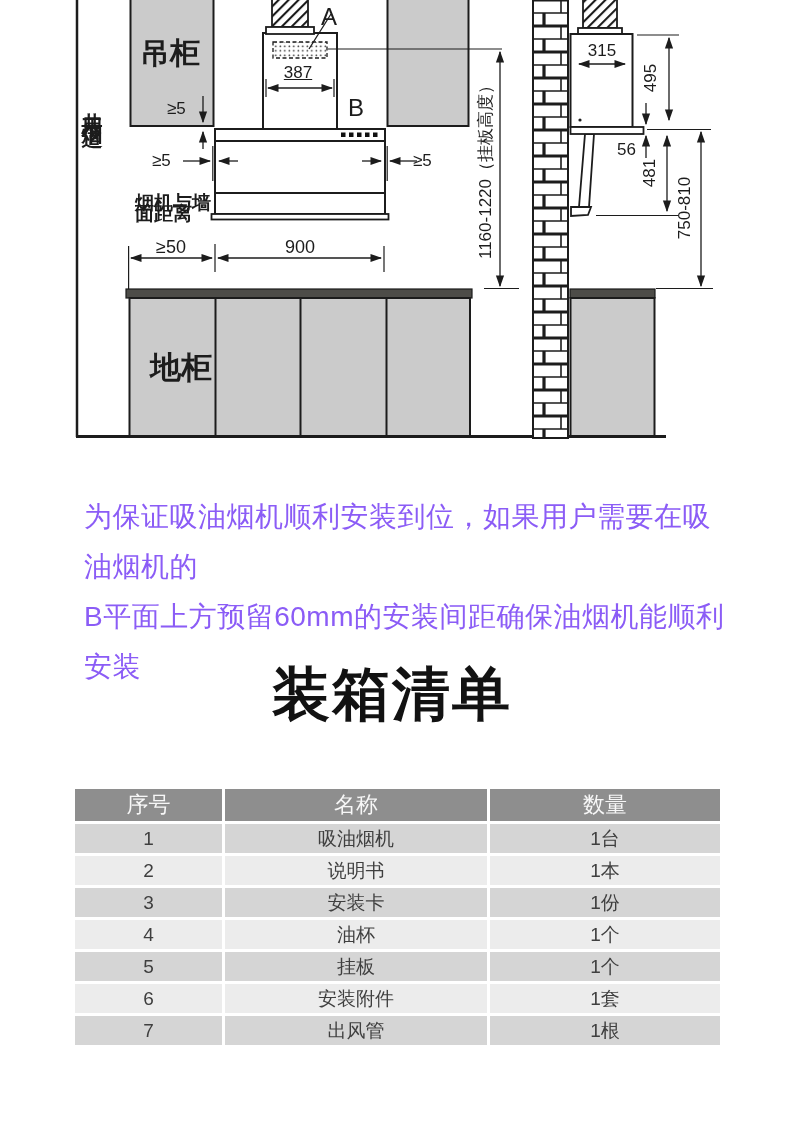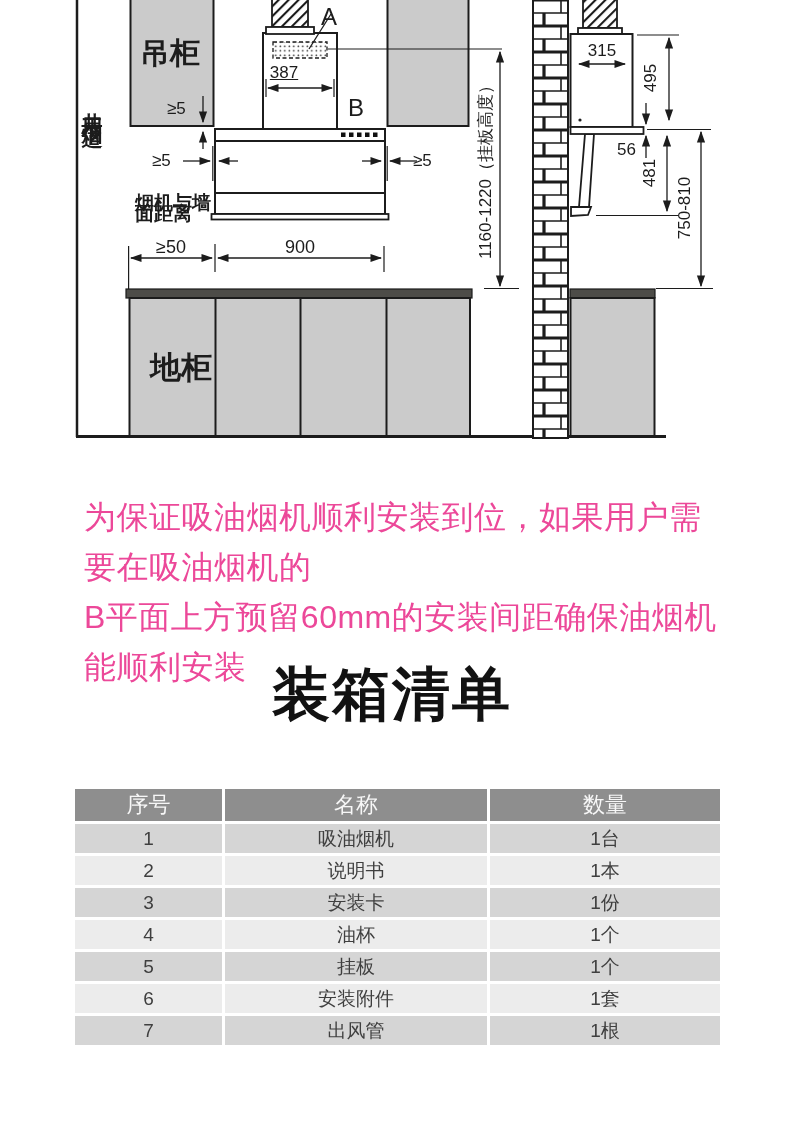--- a/index.html
+++ b/index.html
@@ -6,22 +6,22 @@
   body{width:790px;height:1140px;position:relative;overflow:hidden;
        font-family:"Liberation Sans","DejaVu Sans",sans-serif;color:#1c1c1c;}
   #diagram{position:absolute;left:0;top:0;width:790px;height:444px;}
   #diagram svg{position:absolute;left:0;top:0;}
   .dlabel{position:absolute;font-size:18px;color:#1c1c1c;white-space:nowrap;line-height:1;}
   .dim{font-size:17px;text-align:center;}
   .cjk-bold{font-weight:bold;}
   .rot{transform:rotate(-90deg);transform-origin:50% 50%;text-align:center;height:20px;}
   .vert{writing-mode:vertical-rl;text-orientation:upright;letter-spacing:5px;}
   .big-letter{font-size:24px;}
-  #note{position:absolute;left:84px;top:492px;width:648px;font-size:32px;
-        line-height:50px;color:#ec4899;letter-spacing:0.5px;}
+  #note{position:absolute;left:84px;top:492px;width:648px;font-size:28px;
+        line-height:50px;color:#8b5cf6;letter-spacing:0.5px;}
   #list-title{position:absolute;left:0;top:656px;width:784px;text-align:center;
         font-size:58px;font-weight:800;color:#121212;letter-spacing:2px;}
   #packing-table{position:absolute;left:72px;top:786px;width:650px;
         border-collapse:separate;border-spacing:3px;table-layout:fixed;}
   #packing-table th{background:var(--header-bg,#8e8e8e);color:#f7f7f7;font-weight:normal;
         font-size:22px;height:27px;text-align:center;}
   #packing-table td{font-size:19px;color:#3f3f3f;height:27px;text-align:center;}
   #packing-table tr.dark td{background:var(--row-dark,#d5d5d5);}
   #packing-table tr.light td{background:var(--row-light,#ececec);}
   .col-no{width:147px;}.col-name{width:262px;}.col-qty{width:230px;}
@@ -137,21 +137,21 @@
       <rect x="570" y="289" width="85" height="9" fill="#4d4c48" stroke="#1c1c1c" stroke-width="1.2"></rect>
       <rect x="570.5" y="298" width="84" height="138" fill="#cbcbcb" stroke="#1c1c1c" stroke-width="2"></rect>
     </g>
   </svg>
 
   <div class="dlabel vert cjk-bold" style="left:82px;top:96px;font-size:21px;height:130px;">共用烟道</div>
   <div class="dlabel cjk-bold" style="left:140px;top:38px;font-size:30px;">吊柜</div>
   <div class="dlabel cjk-bold" style="left:150px;top:352px;font-size:31px;">地柜</div>
   <div class="dlabel big-letter" style="left:321px;top:5px;">A</div>
   <div class="dlabel big-letter" style="left:348px;top:96px;">B</div>
-  <div class="dlabel dim" style="left:254px;top:64px;width:60px;text-decoration:underline;">387</div>
+  <div class="dlabel dim" style="left:268px;top:64px;width:60px;text-decoration:underline;">387</div>
   <div class="dlabel dim" style="left:167px;top:100px;">≥5</div>
   <div class="dlabel dim" style="left:152px;top:152px;">≥5</div>
   <div class="dlabel dim" style="left:413px;top:152px;">≥5</div>
   <div class="dlabel cjk-bold" style="left:135px;top:193px;font-size:19px;">烟机与墙</div>
   <div class="dlabel cjk-bold" style="left:135px;top:204px;font-size:19px;">面距离</div>
   <div class="dlabel dim" style="left:141px;top:238px;width:60px;font-size:18px;">≥50</div>
   <div class="dlabel dim" style="left:270px;top:238px;width:60px;font-size:18px;">900</div>
   <div class="dlabel dim" style="left:572px;top:42px;width:60px;">315</div>
   <div class="dlabel dim rot" style="left:612px;top:68px;width:80px;">495</div>
   <div class="dlabel dim" style="left:617px;top:141px;">56</div>

